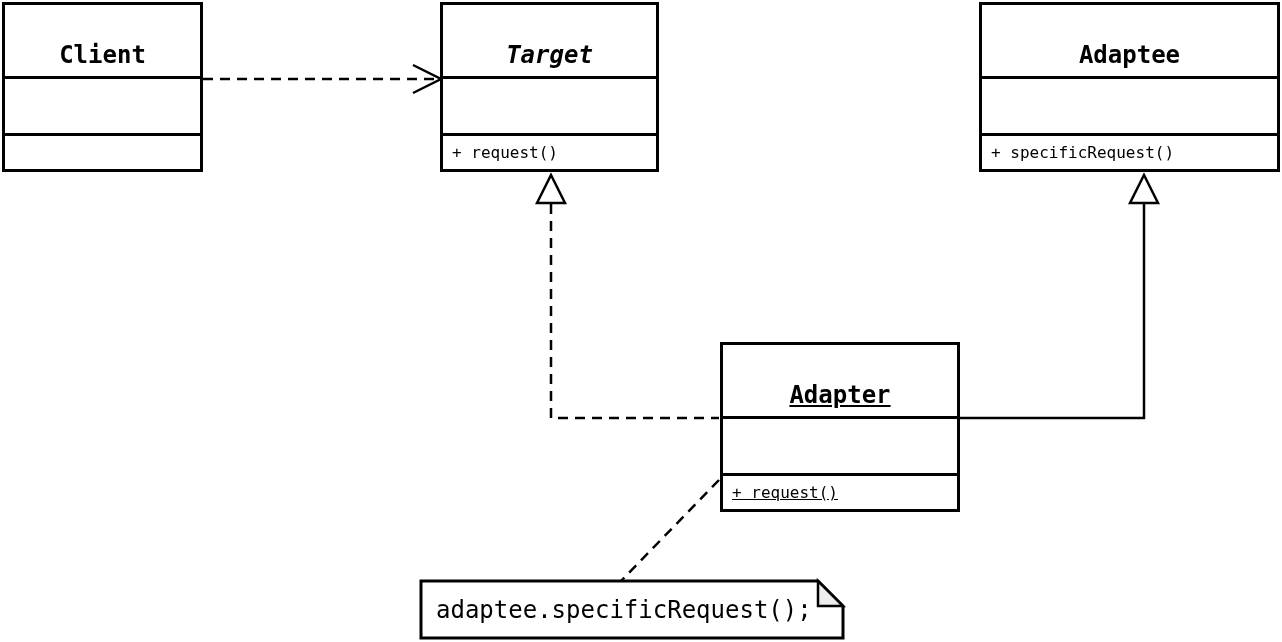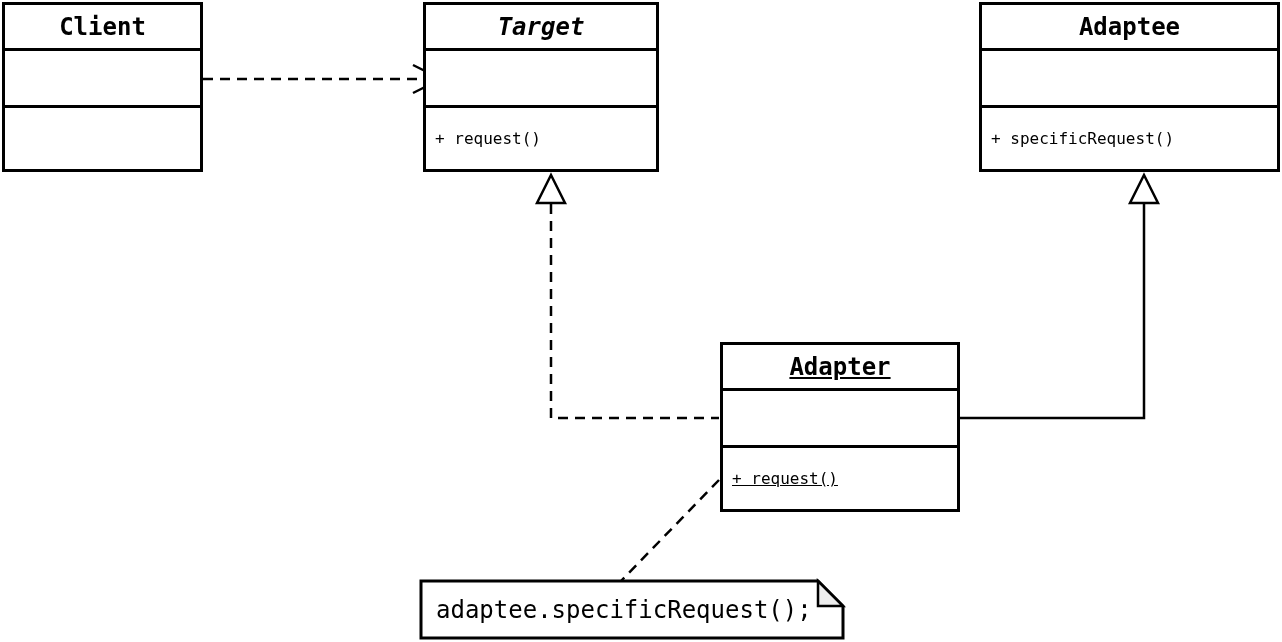--- a/index.html
+++ b/index.html
@@ -26,36 +26,37 @@
     flex-direction: column;
   }
   .c-title {
     height: 46px;
     border-bottom: 3px solid #000000;
     display: flex;
     align-items: center;
     justify-content: center;
     font-size: 24px;
     font-weight: bold;
+    margin-top: 28px;
   }
   .c-title.abstract { font-style: italic; }
   .c-attrs {
     height: 57px;
     border-bottom: 3px solid #000000;
   }
   .c-methods {
     flex: 1;
     display: flex;
     align-items: center;
     padding-left: 9px;
     font-size: 16px;
     white-space: pre;
   }
   #client-box  { left: 2px;   top: 2px;   width: 201px; height: 170px; }
-  #target-box  { left: 423px; top: 2px;   width: 236px; height: 170px; }
+  #target-box  { left: 440px; top: 2px;   width: 219px; height: 170px; }
   #adaptee-box { left: 979px; top: 2px;   width: 301px; height: 170px; text-align: right; }
   #adapter-box { left: 720px; top: 342px; width: 240px; height: 170px; text-decoration: underline; }
   #note-text {
     position: absolute;
     left: 424px; top: 584px;
     width: 414px; height: 51px;
     display: flex;
     align-items: center;
     font-size: 24px;
     white-space: pre;

